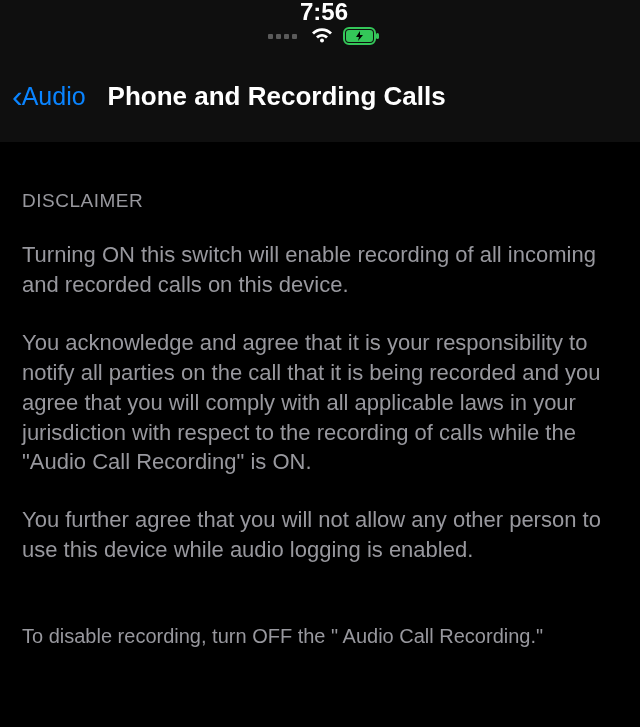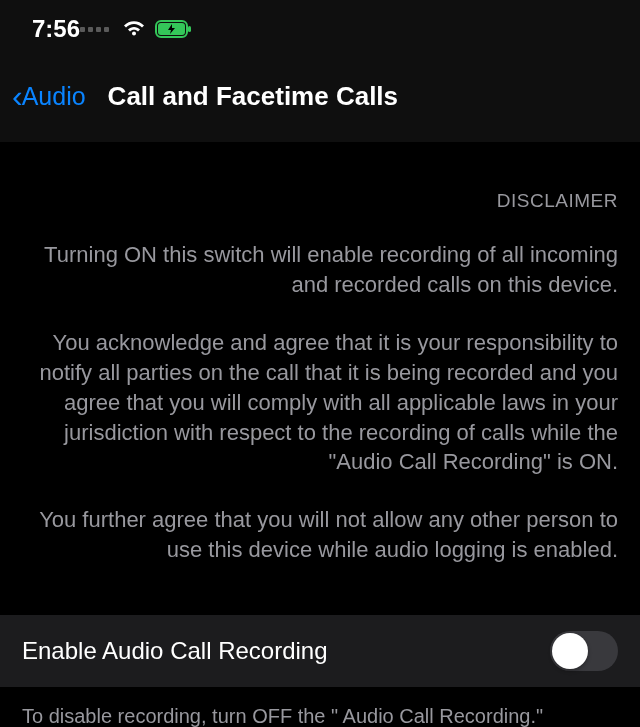--- a/index.html
+++ b/index.html
@@ -10,25 +10,26 @@
   body {
     width: 640px;
     height: 727px;
     background: #000000;
     font-family: -apple-system, BlinkMacSystemFont, "Helvetica Neue", sans-serif;
     color: #ffffff;
     overflow: hidden;
   }
   .status-bar {
     display: flex;
-    justify-content: flex-start;
+    justify-content: flex-end;
     align-items: center;
     padding: 12px 24px 8px 32px;
     height: 54px;
     background: #0f0f0f;
+    flex-direction: column;
   }
   .status-time {
     font-size: 24px;
     font-weight: 600;
     color: #ffffff;
   }
   .status-icons {
     display: flex;
     align-items: center;
     gap: 8px;
@@ -74,21 +75,20 @@
     font-size: 26px;
     font-weight: 600;
     color: #ffffff;
     margin-left: 22px;
   }
   .content {
     background: #000000;
   }
   .disclaimer-section {
     padding: 48px 22px 30px 22px;
-    text-align: right;
   }
   .disclaimer-heading {
     font-size: 19px;
     font-weight: 400;
     color: #98989e;
     letter-spacing: 0.5px;
     margin-bottom: 28px;
   }
   .disclaimer-text {
     font-size: 22px;
@@ -166,34 +166,28 @@
       </svg>
     </span>
   </div>
 </div>
 
 <div class="nav-bar">
   <div class="back-button">
     <span class="back-chevron">‹</span>
     <span>Audio</span>
   </div>
-  <div class="nav-title">Call and Facetime Calls</div>
+  <div class="nav-title">Phone and Recording Calls</div>
 </div>
 
 <div class="content">
   <div class="disclaimer-section">
     <div class="disclaimer-heading">DISCLAIMER</div>
     <div class="disclaimer-text">
       <div class="disclaimer-para">Turning ON this switch will enable recording of all incoming and recorded calls on this device.</div>
       <div class="disclaimer-para">You acknowledge and agree that it is your responsibility to notify all parties on the call that it is being recorded and you agree that you will comply with all applicable laws in your jurisdiction with respect to the recording of calls while the "Audio Call Recording" is ON.</div>
       <div class="disclaimer-para">You further agree that you will not allow any other person to use this device while audio logging is enabled.</div>
     </div>
   </div>
 
-  <div class="toggle-row">
-    <div class="toggle-label">Enable Audio Call Recording</div>
-    <div class="toggle-switch">
-      <div class="toggle-knob"></div>
-    </div>
-  </div>
 
   <div class="footer-text">To disable recording, turn OFF the " Audio Call Recording."</div>
 </div>
 
 </body></html>

